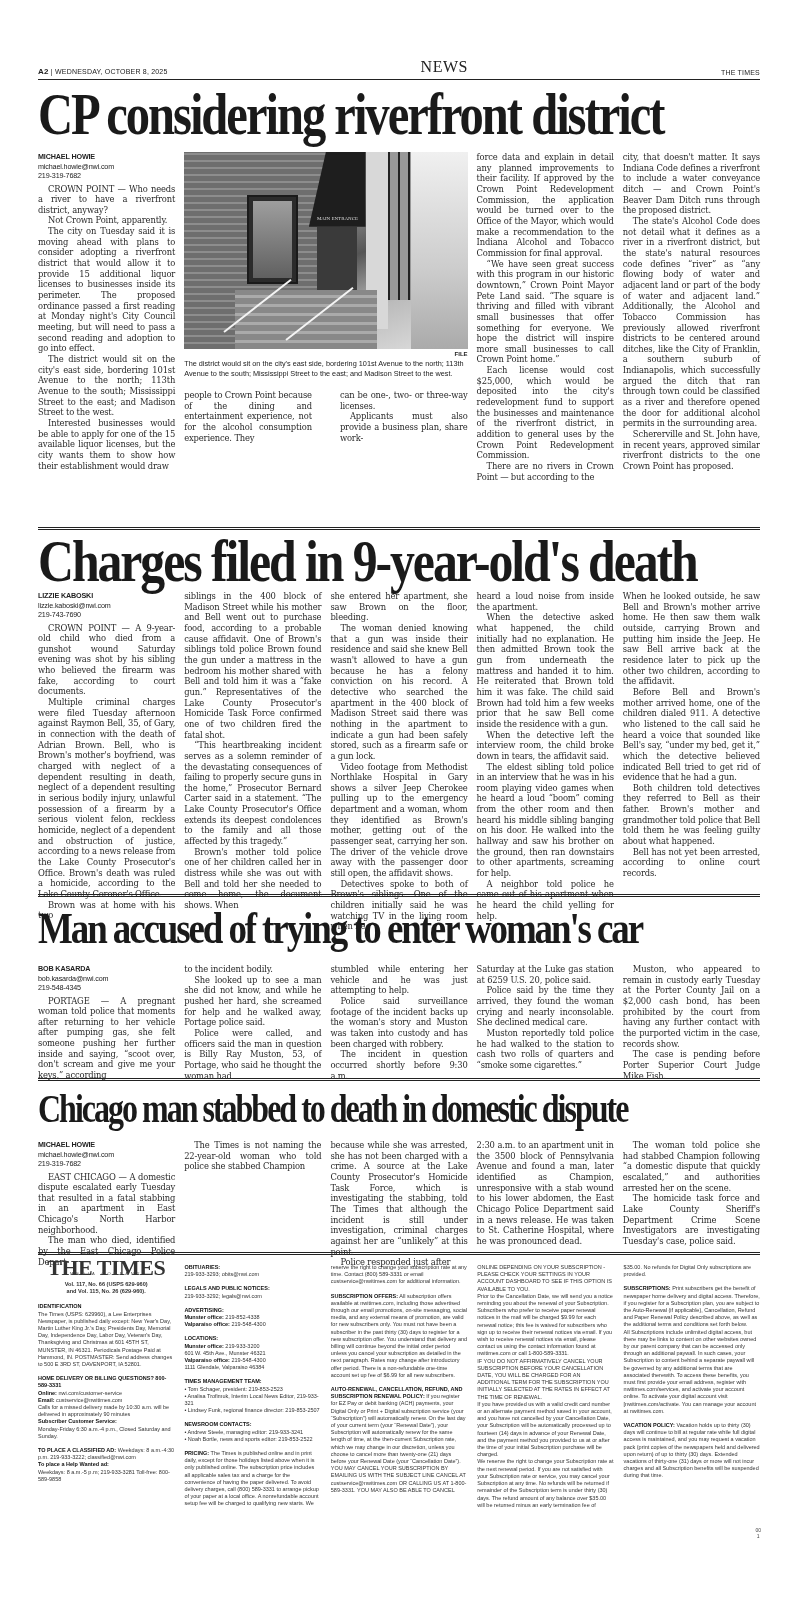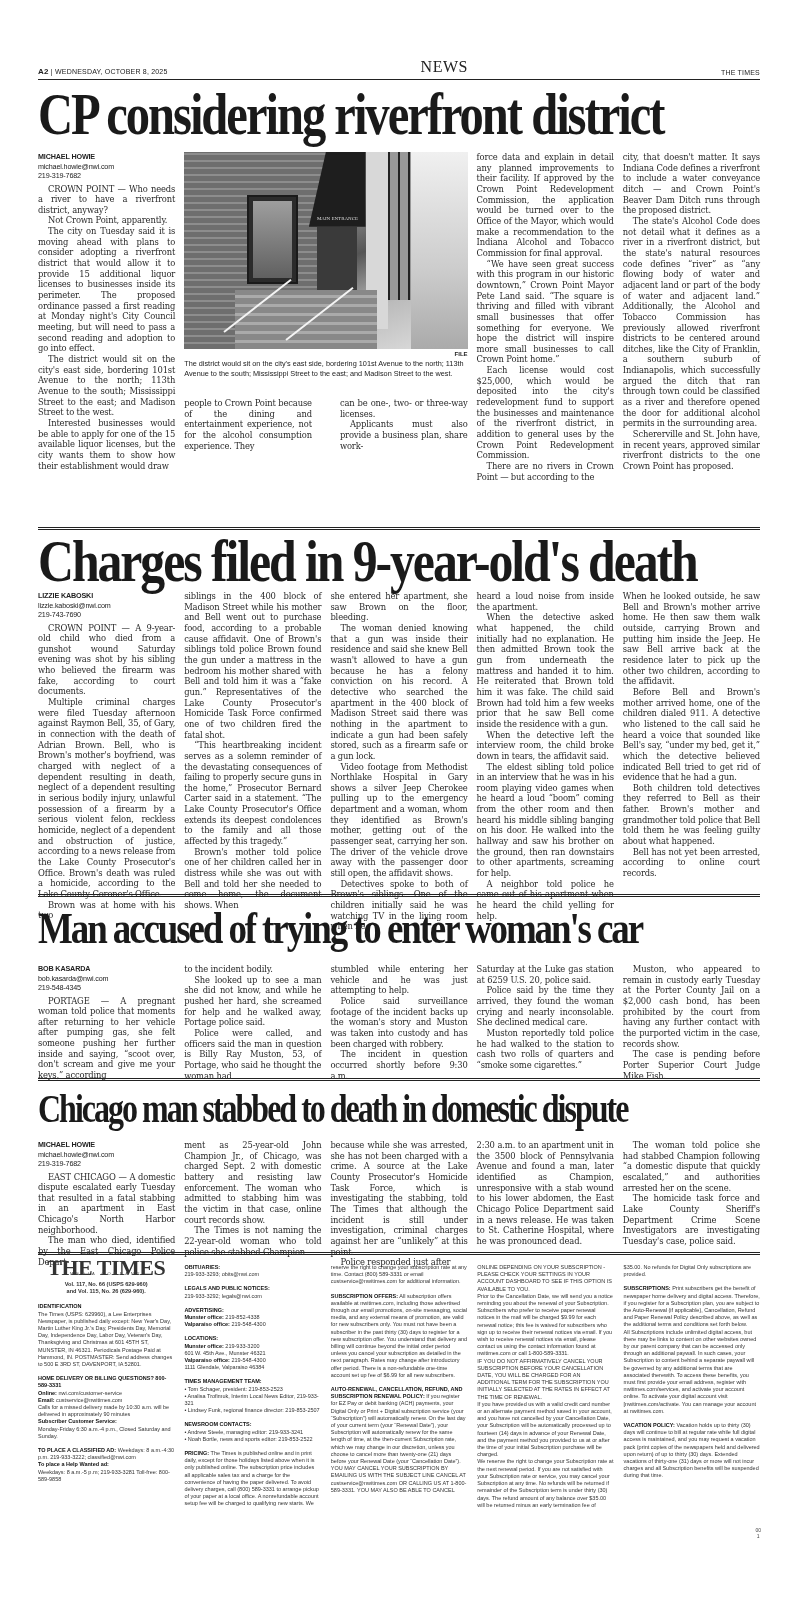--- a/index.html
+++ b/index.html
@@ -83,21 +83,21 @@
           <div class="door"></div>
           <div class="pillar"></div>
           <div class="glass"></div>
           <div class="sky"></div>
           <div class="steps"></div>
           <div class="rail" style="left:14%;bottom:8%;width:30%;transform:rotate(-38deg);"></div>
           <div class="rail" style="left:36%;bottom:4%;width:30%;transform:rotate(-38deg);"></div>
         </div>
         <div class="credit">FILE</div>
         <div class="caption">The district would sit on the city's east side, bordering 101st Avenue to the north; 113th Avenue to the south; Mississippi Street to the east; and Madison Street to the west.</div>
-        <div class="cols" style="grid-template-columns: 1fr 1fr; margin-top:20px;gap:28px;">
+        <div class="cols" style="grid-template-columns: 1fr 1fr; margin-top:12px;gap:28px;">
           <div class="col">
               <p style="text-indent:0">people to Crown Point because of the dining and entertainment experience, not for the alcohol consumption experience. They</p>
             </div>
           <div class="col">
               <p style="text-indent:0">can be one-, two- or three-way licenses.</p>
               <p>Applicants must also provide a business plan, share work-</p>
             </div>
         </div>
       </div>
       <div class="col">
@@ -199,21 +199,20 @@
       <div class="col">
         <div class="byline">
           <div class="name">MICHAEL HOWIE</div>
           <div>michael.howie@nwi.com</div>
           <div>219-319-7682</div>
         </div>
         <p>EAST CHICAGO — A domestic dispute escalated early Tuesday that resulted in a fatal stabbing in an apartment in East Chicago's North Harbor neighborhood.</p>
         <p>The man who died, identified by the East Chicago Police Depart-</p>
       </div>
       <div class="col">
-        <p style="text-indent:0">ment as 25-year-old John Champion Jr., of Chicago, was charged Sept. 2 with domestic battery and resisting law enforcement. The woman who admitted to stabbing him was the victim in that case, online court records show.</p>
         <p>The Times is not naming the 22-year-old woman who told police she stabbed Champion</p>
       </div>
       <div class="col">
         <p style="text-indent:0">because while she was arrested, she has not been charged with a crime. A source at the Lake County Prosecutor's Homicide Task Force, which is investigating the stabbing, told The Times that although the incident is still under investigation, criminal charges against her are “unlikely” at this point.</p>
         <p>Police responded just after</p>
       </div>
       <div class="col">
         <p style="text-indent:0">2:30 a.m. to an apartment unit in the 3500 block of Pennsylvania Avenue and found a man, later identified as Champion, unresponsive with a stab wound to his lower abdomen, the East Chicago Police Department said in a news release. He was taken to St. Catherine Hospital, where he was pronounced dead.</p>
       </div>
       <div class="col">

